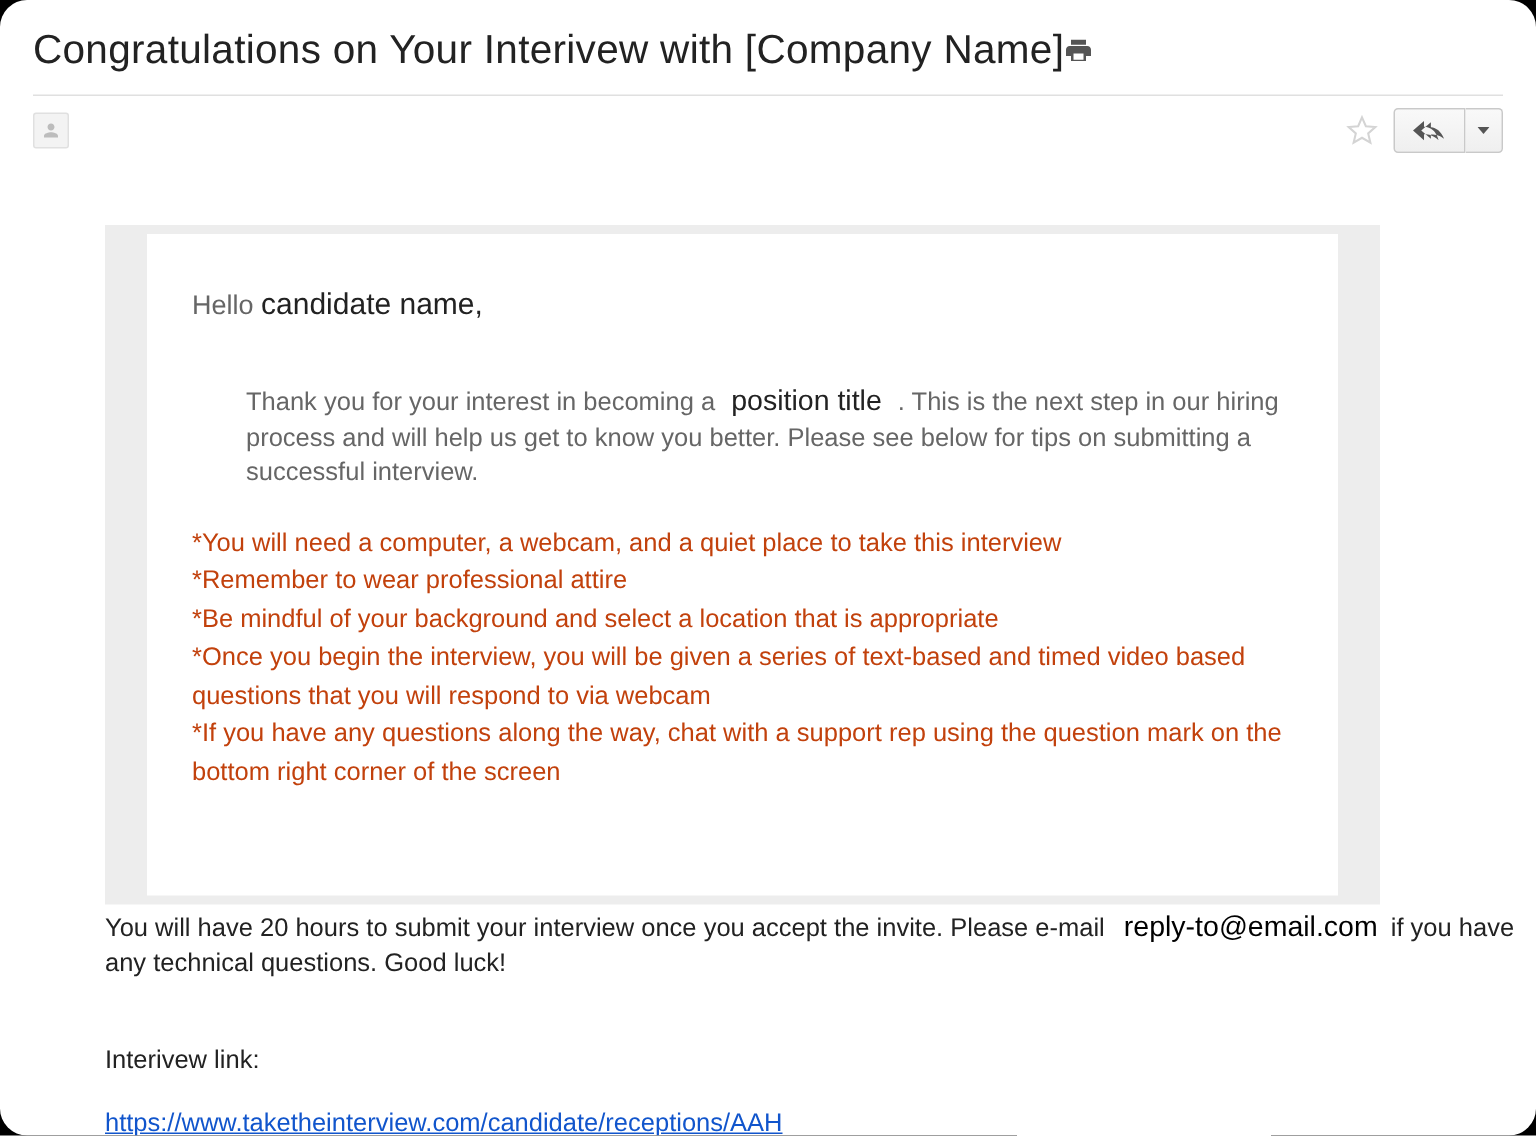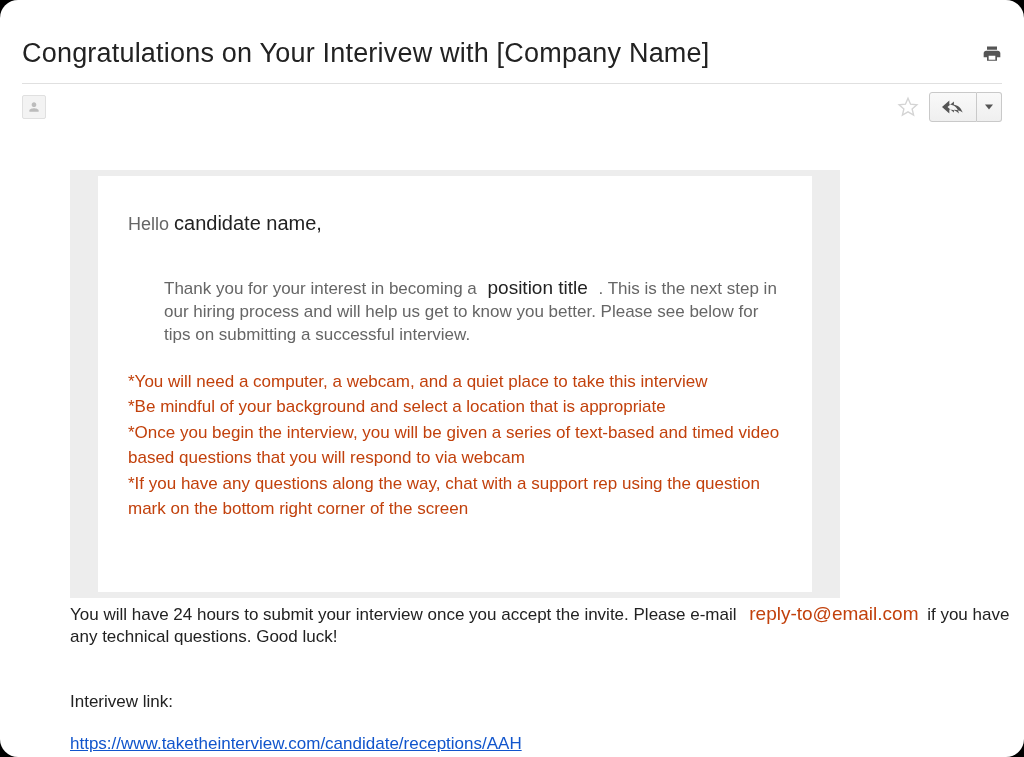--- a/index.html
+++ b/index.html
@@ -15,24 +15,22 @@
       width: 1024px;
       height: 757px;
       background: #fff;
       border-radius: 18px;
       overflow: hidden;
       position: relative;
       padding: 18px 22px 0 22px;
     }
     .header-row {
       display: flex;
-      justify-content: space-between;
       align-items: center;
       padding-bottom: 8px;
-      margin-top: 20px;
     }
     .subject {
       font-size: 27px;
       font-weight: 400;
       color: #222;
       letter-spacing: 0.2px;
     }
     .print-icon {
       width: 20px;
       height: 20px;
@@ -88,21 +86,21 @@
     .menu svg { width: 8px; height: 8px; }
     .body-area {
       padding: 48px 0 0 48px;
     }
     .boxed {
       border-left: 28px solid #ededed;
       border-right: 28px solid #ededed;
       border-top: 6px solid #ededed;
       border-bottom: 6px solid #ededed;
       background: #fff;
-      width: 770px;
+      width: 850px;
       padding: 36px 30px 70px 30px;
     }
     .greeting {
       color: #666;
       font-size: 18px;
       margin-bottom: 40px;
     }
     .greeting .name-placeholder {
       color: #222;
       font-size: 20px;
@@ -131,21 +129,21 @@
       padding: 4px 0 0 0;
     }
     .deadline {
       color: #222;
       font-size: 17px;
       line-height: 1.28;
       margin-bottom: 44px;
     }
     .deadline .reply-email {
       font-size: 19px;
-      color: #c2410c;
+      color: #000000;
       display: inline-block;
       padding: 0 4px 0 8px;
     }
     .link-label {
       color: #222;
       font-size: 17px;
       margin-bottom: 2px;
     }
     .link {
       color: #1155cc;
@@ -202,29 +200,30 @@
   <div class="body-area">
     <div class="boxed">
       <p class="greeting">
         <span>Hello </span><span class="name-placeholder">candidate name,</span>
       </p>
       <p class="intro">
         <span>Thank you for your interest in becoming a </span><span class="pos-placeholder"> position title </span><span> . This is the next step in our hiring process and will help us get to know you better. Please see below for tips on submitting a successful interview.</span>
       </p>
       <div class="tips">
         <div>*You will need a computer, a webcam, and a quiet place to take this interview</div>
+        <div>*Remember to wear professional attire</div>
         <div>*Be mindful of your background and select a location that is appropriate</div>
         <div>*Once you begin the interview, you will be given a series of text-based and timed video based questions that you will respond to via webcam</div>
         <div>*If you have any questions along the way, chat with a support rep using the question mark on the bottom right corner of the screen</div>
       </div>
     </div>
 
     <div class="below">
       <p class="deadline">
-        <span>You will have 24 hours to submit your interview once you accept the invite. Please e-mail </span><span class="reply-email"> reply-to@email.com </span><span> if you have any technical questions. Good luck!</span>
+        <span>You will have 20 hours to submit your interview once you accept the invite. Please e-mail </span><span class="reply-email"> reply-to@email.com </span><span> if you have any technical questions. Good luck!</span>
       </p>
       <div class="link-label">Interivew link:</div>
       <a class="link">https://www.taketheinterview.com/candidate/receptions/AAH</a>
       
       
     </div>
   </div>
 
 </div>
 

